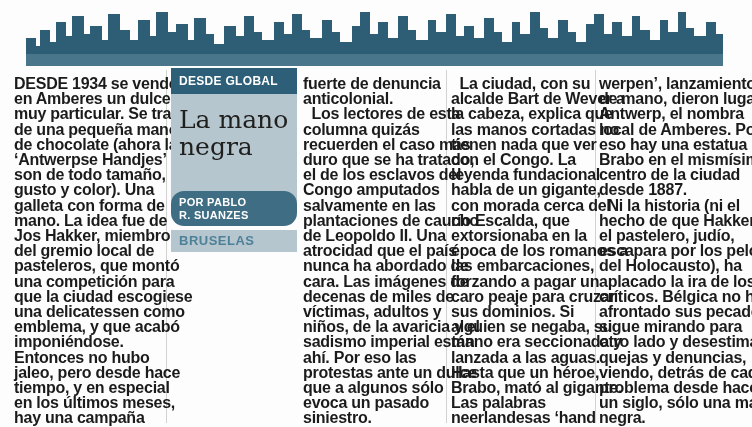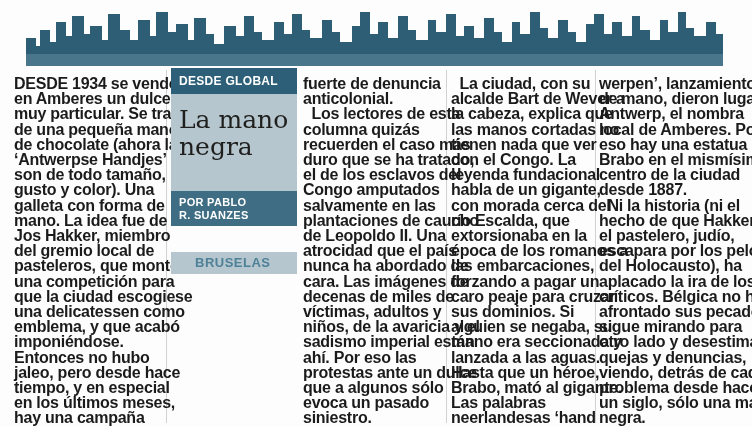--- a/index.html
+++ b/index.html
@@ -66,29 +66,30 @@
   }
   .byline-band{
     top:191px;height:35px;
     background:var(--byline-band,#3f6e84);
     color:#ffffff;
     font-family:"Liberation Sans", sans-serif;
     font-weight:700;font-size:11px;letter-spacing:0.3px;
     line-height:13px;
     padding:5px 0 0 8px;box-sizing:border-box;
     white-space:pre-line;
+    border-radius:13px;
   }
   .location-band{
     top:230px;height:22px;
     background:var(--panel,#b6c6ce);
     color:var(--location-text,#4e8198);
     font-family:"Liberation Sans", sans-serif;
     font-weight:700;font-size:13px;letter-spacing:0.5px;
     line-height:22px;
-    padding-left:24px;box-sizing:border-box;margin-top:22px;
+    padding-left:8px;box-sizing:border-box;
   }
 </style>
 </head>
 <body>
 
 <div class="page">
 
   <div class="skyline">
     <svg viewBox="0 0 697 58" preserveAspectRatio="none">
       <rect x="0" y="40" width="697" height="18" fill="var(--skyline-band,#4a768c)"></rect>

